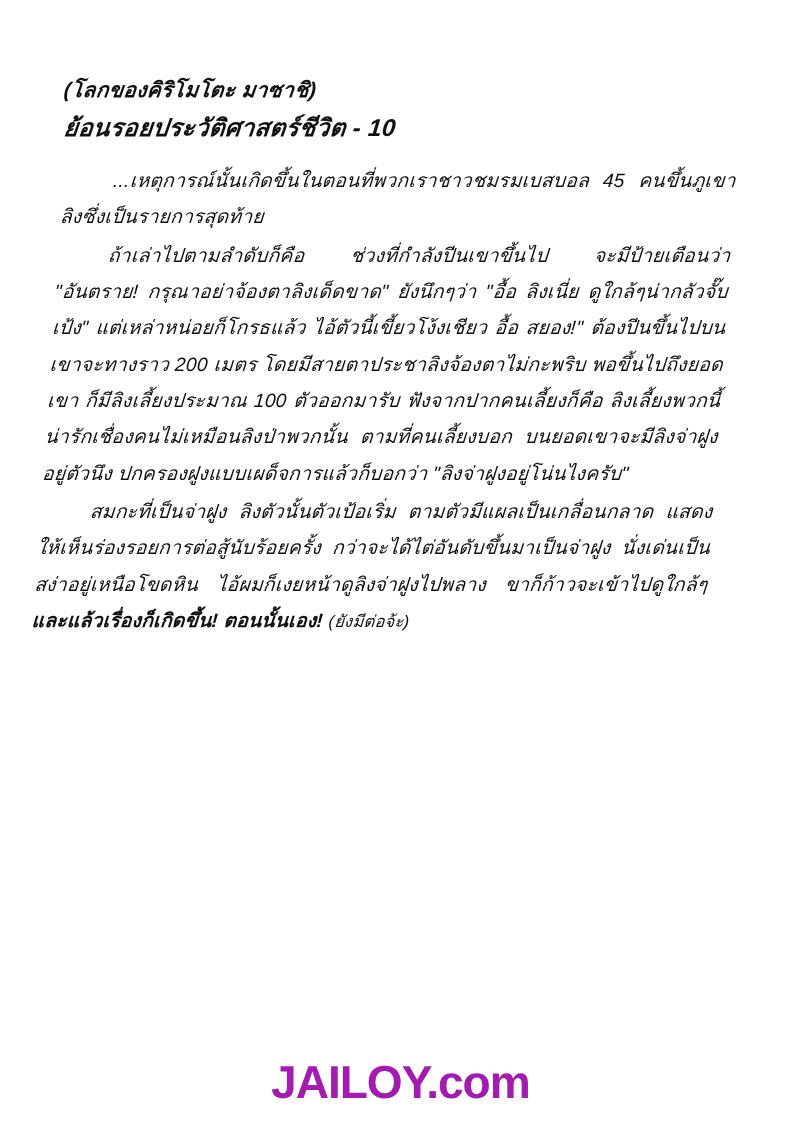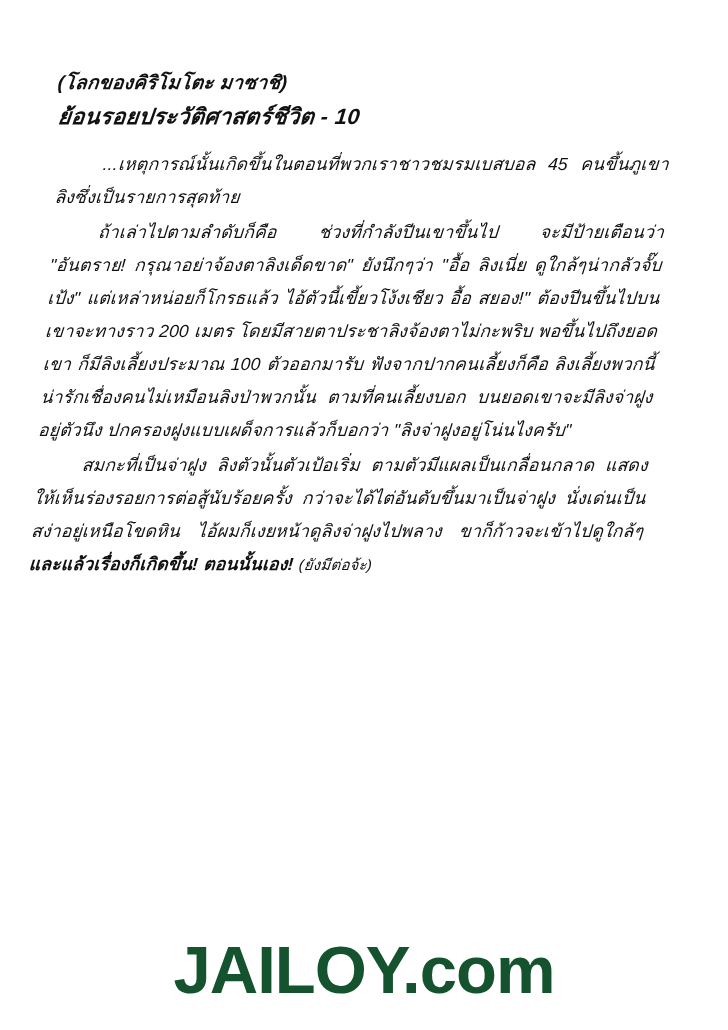--- a/index.html
+++ b/index.html
@@ -80,23 +80,23 @@
 
   
   .watermark {
     position: absolute;
     left: 0;
     bottom: 22px;
     width: 728px;
     text-align: center;
     font-family: "Liberation Sans", sans-serif;
     font-weight: bold;
-    font-size: 67px;
+    font-size: 42px;
     letter-spacing: -1px;
-    color: #14532d;
+    color: #a21caf;
     user-select: none;
   }
 </style>
 </head>
 <body>
 
 <div class="page">
 
   <div class="content">
 

